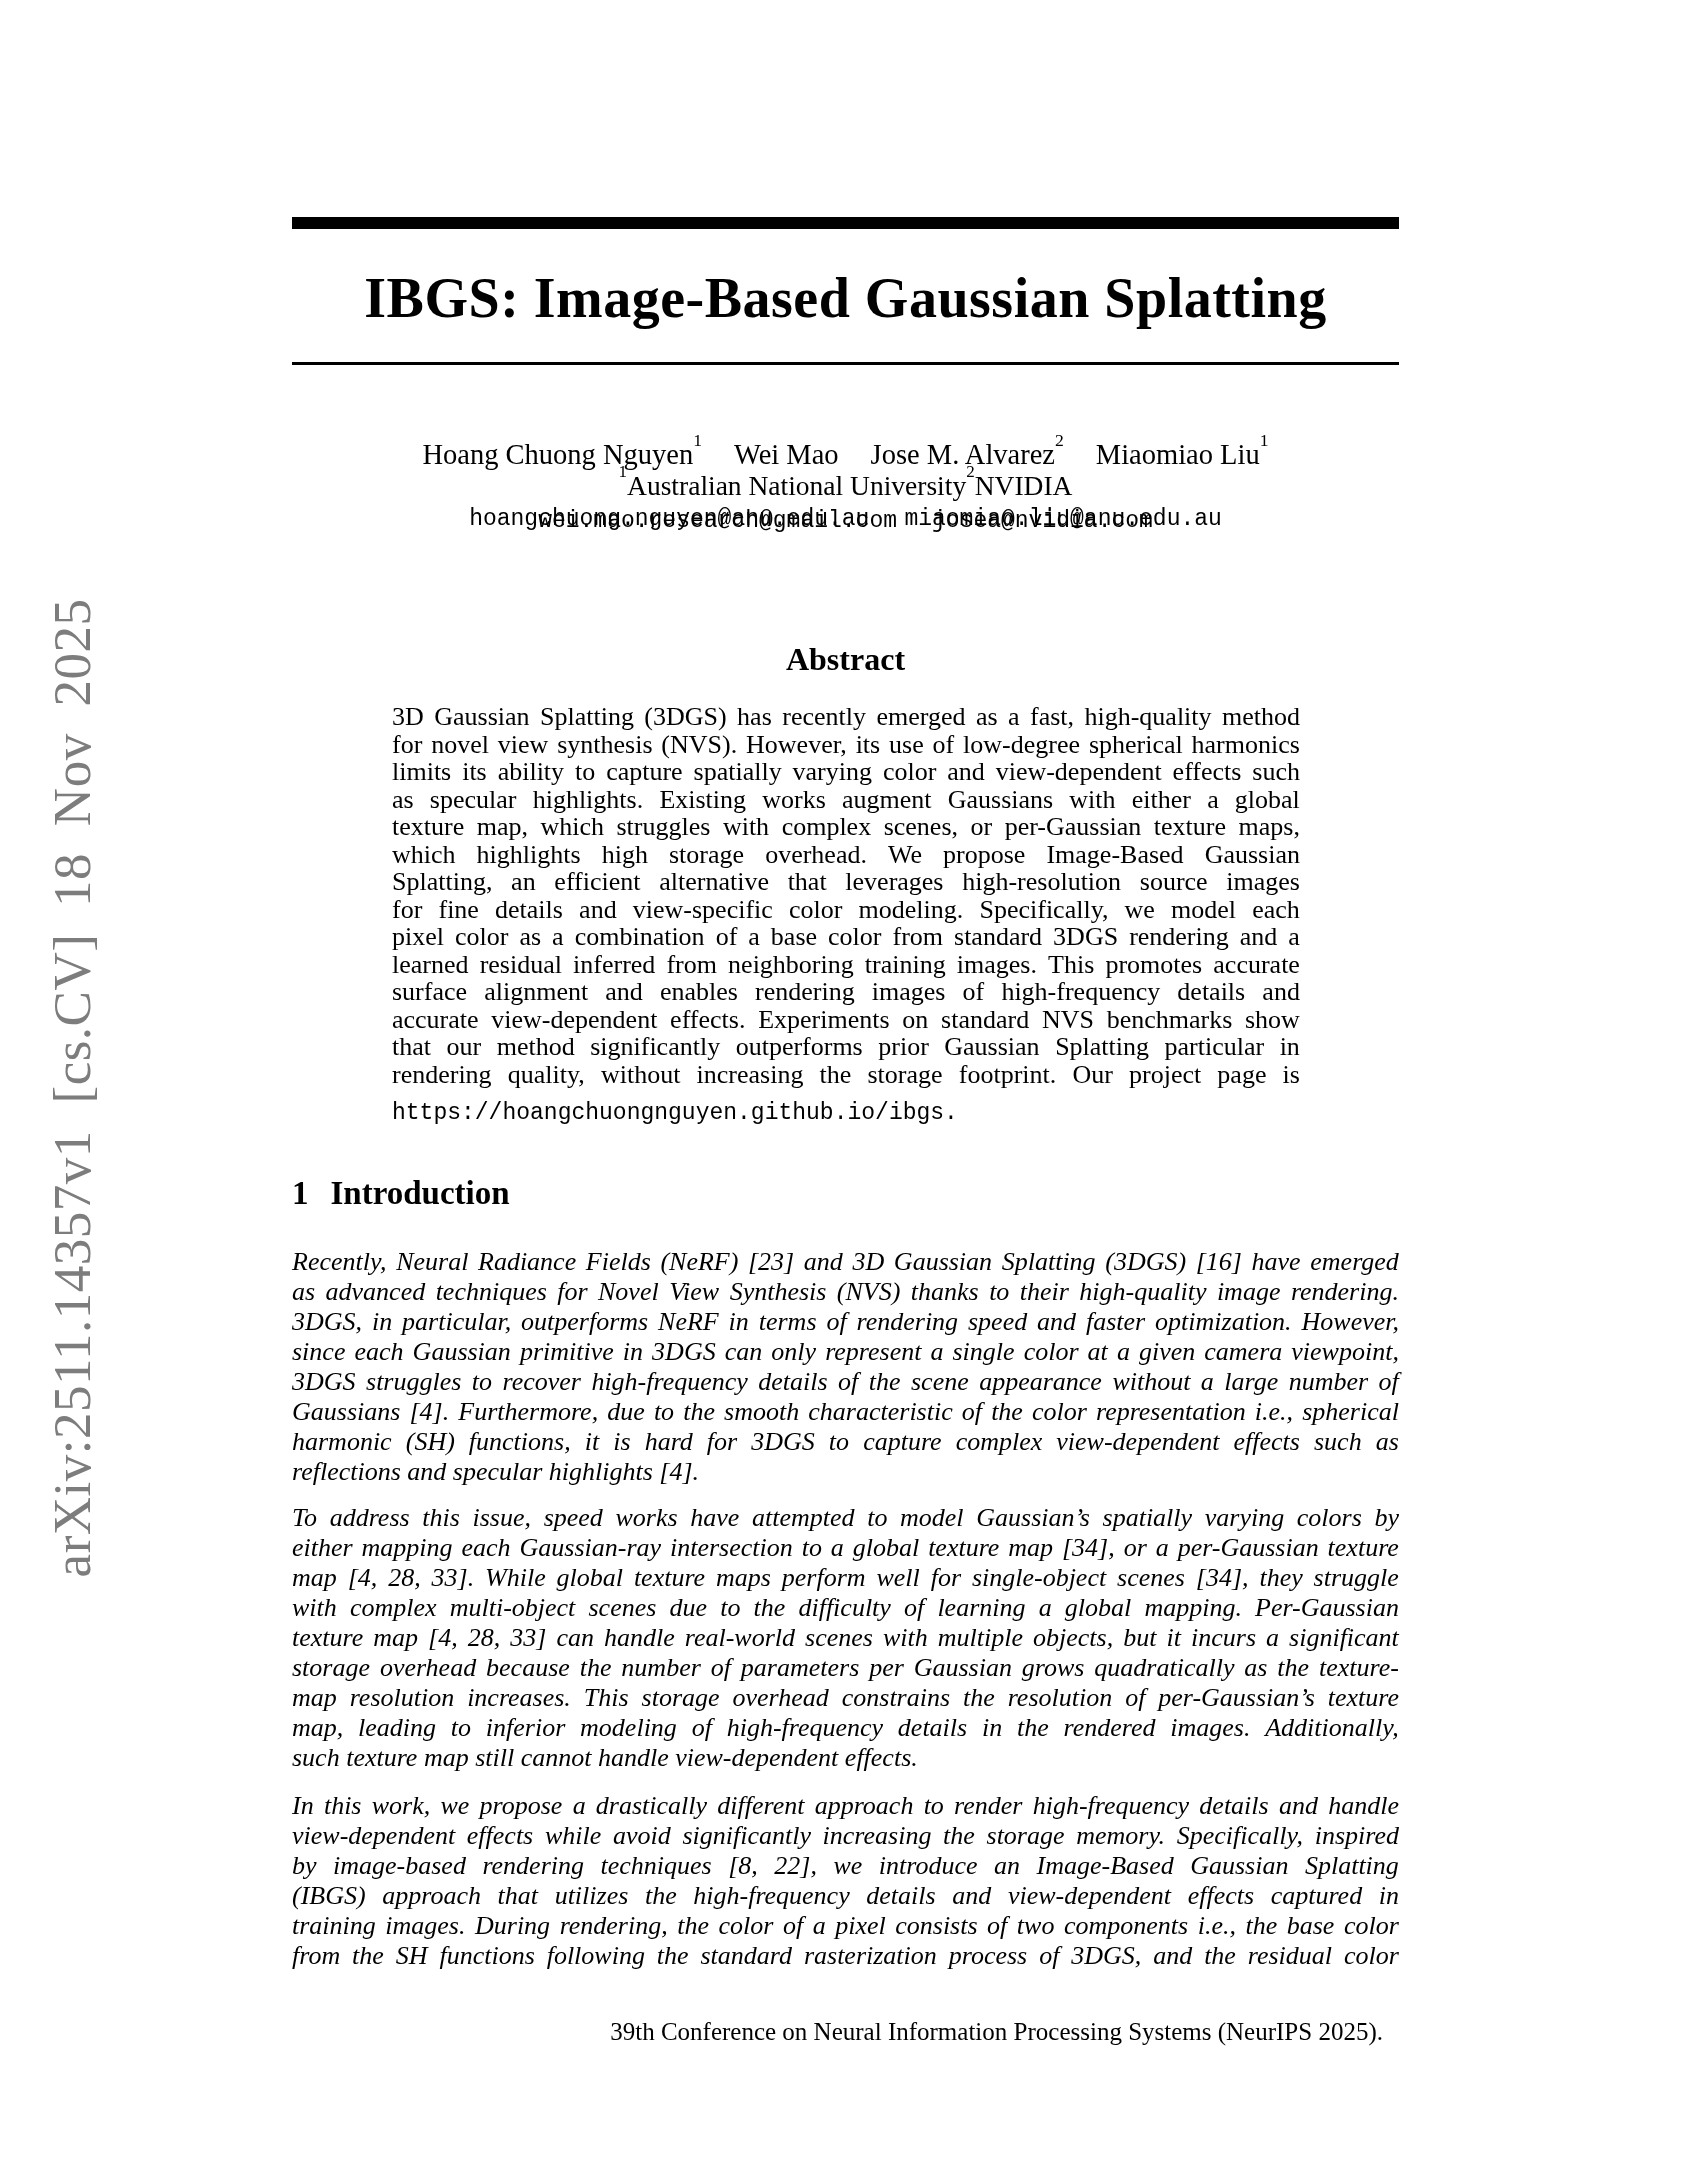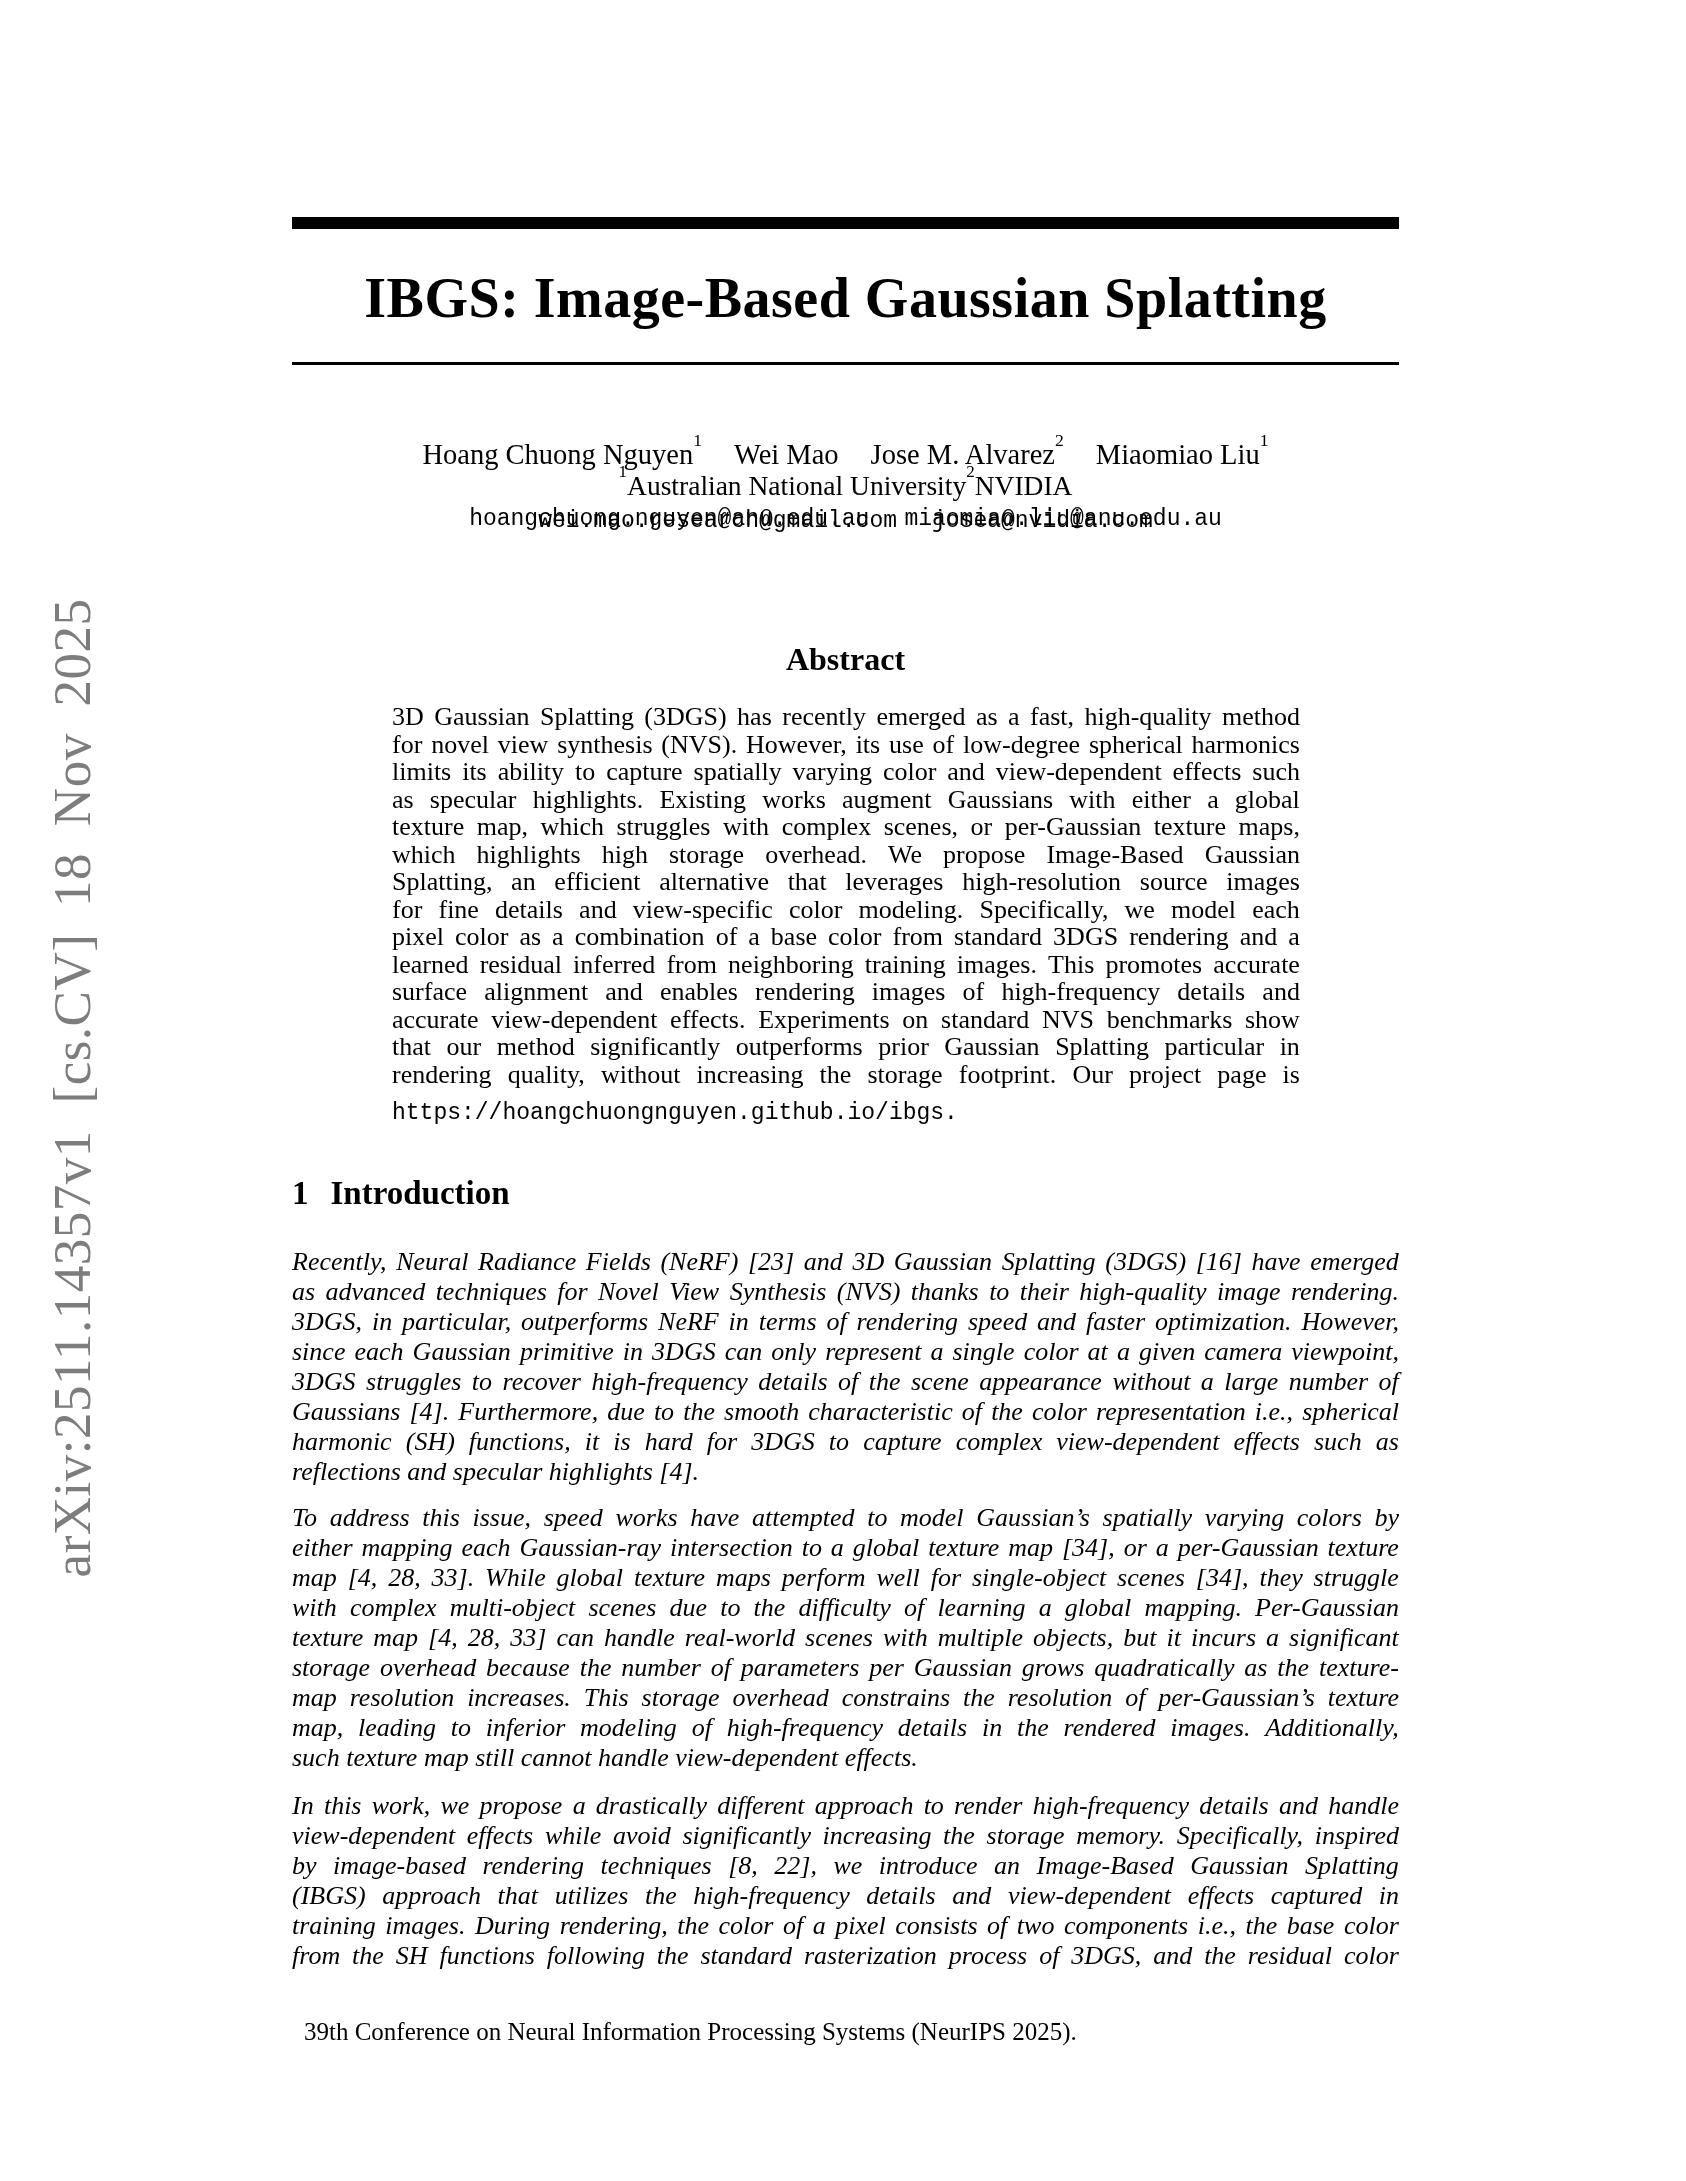--- a/index.html
+++ b/index.html
@@ -75,22 +75,23 @@
   #para-1 { top:1247px; }
   #para-2 { top:1503px; }
   #para-3 { top:1791px; }
 
   
   .jline { display:flex; justify-content:space-between; }
   .jline span { white-space:pre; }
   .jline.plain { display:block; text-align:left; }
 
   #footer-note {
-    left:304px; top:2018px; width:1107px;
+    left:276px; top:2018px; width:1107px;
     font-size:25px;
+    text-align:right;
   }
 </style>
 </head>
 <body>
 
 <div id="page">
 
   <div id="watermark">arXiv:2511.14357v1 [cs.CV] 18 Nov 2025</div>
 
   <div class="abs rule-thick" style="top:217px"></div>

